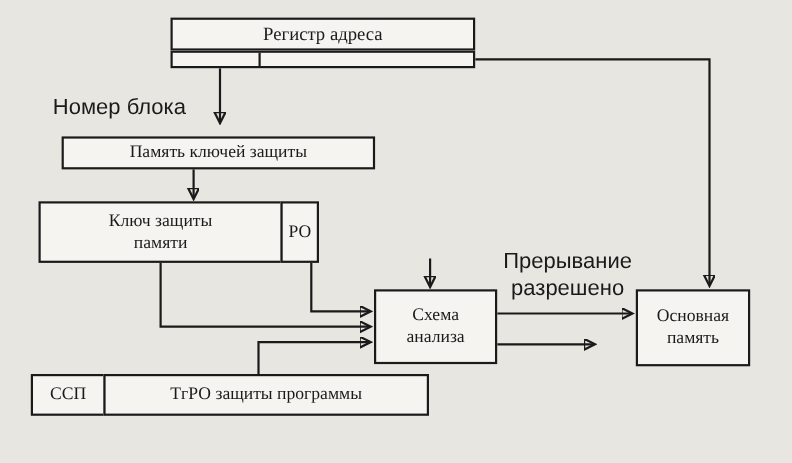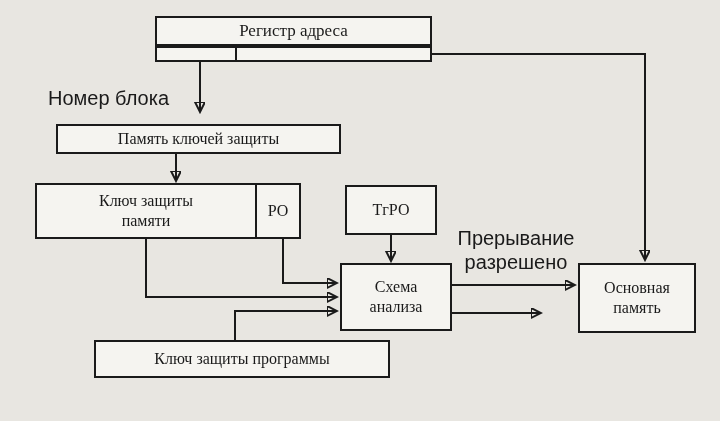--- a/index.html
+++ b/index.html
@@ -102,39 +102,39 @@
   <div class="free-label" style="left:48px; top:86px; width:122px; text-align:left;">Номер блока</div>
 
   <div class="box" style="left:35px; top:124px; width:285px; height:30px;margin-left:21px;">
     <span class="txt">Память ключей защиты</span>
   </div>
 
   <div class="box" style="left:35px; top:183px; width:222px; height:56px;">
     <span class="txt wrap-120">Ключ защиты памяти</span>
   </div>
 
-  <div class="box" style="left:255px; top:183px; width:46px; height:56px;">
+  <div class="box" style="left:255px; top:183px; width:35px; height:56px;">
     <span class="txt">РО</span>
   </div>
 
-  <div class="box" style="left:345px; top:185px; width:92px; height:50px;">
-    <span class="txt">ТгРО</span>
-  </div>
 
   <div class="box" style="left:340px; top:263px; width:112px; height:68px;">
     <span class="txt wrap-75">Схема анализа</span>
   </div>
 
-  <div class="box" style="left:578px; top:263px; width:118px; height:70px;text-align:center;">
+  <div class="box" style="left:578px; top:263px; width:104px; height:70px;text-align:center;">
     <span class="txt wrap-95">Основная память</span>
   </div>
 
+  <div class="box" style="left:28px; top:340px; width:68px; height:38px;">
+    <span class="txt">ССП</span>
+  </div>
 
   <div class="box" style="left:94px; top:340px; width:296px; height:38px;">
-    <span class="txt">Ключ защиты программы</span>
+    <span class="txt">ТгРО защиты программы</span>
   </div>
 
   <div class="free-label" style="left:452px; top:226px; width:128px;">
     <span class="wrap-130">Прерывание разрешено</span>
   </div>
 
 
 </div>
 
 </body></html>

